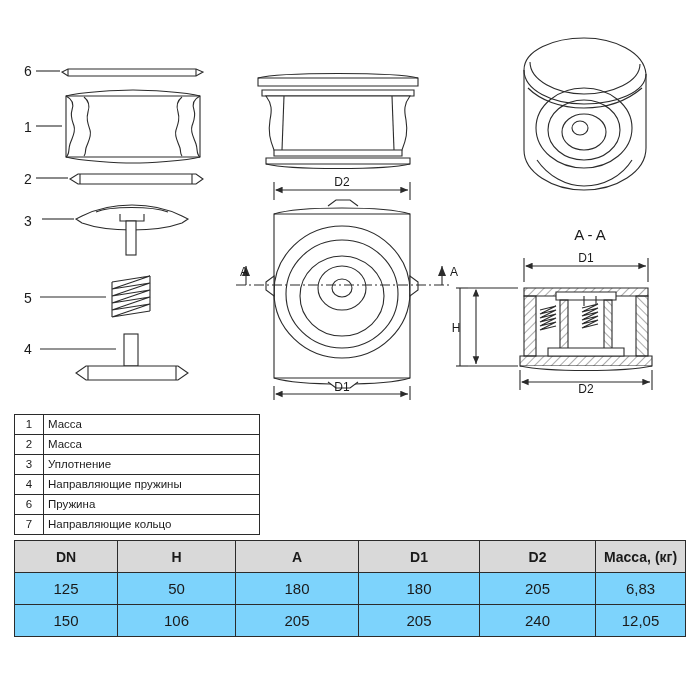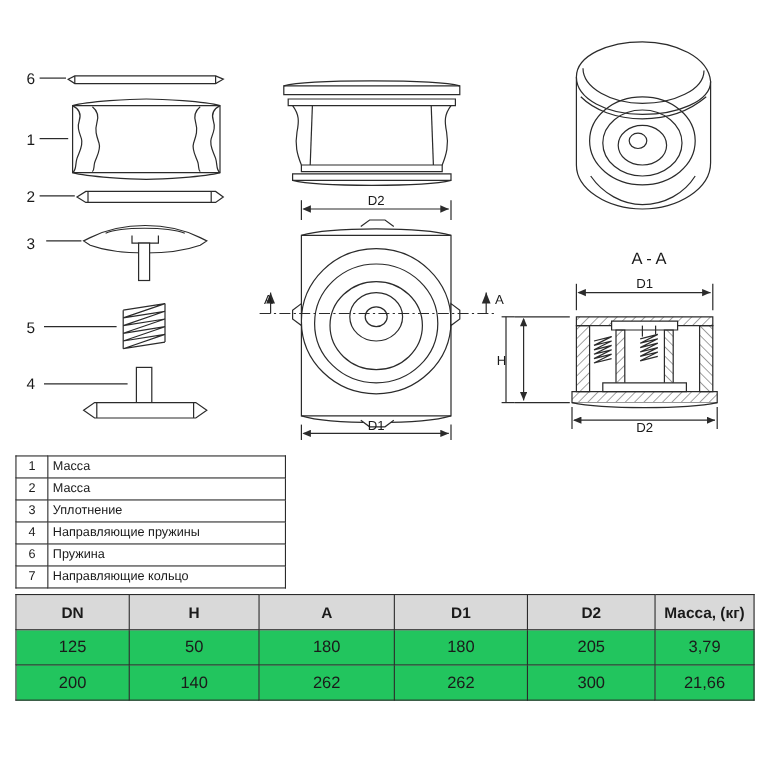--- a/index.html
+++ b/index.html
@@ -66,21 +66,21 @@
     text-align: center;
     height: 29px;
     font-weight: normal;
   }
   .spec-table thead th {
     background: #d9d9d9;
     font-weight: bold;
     font-size: 14px;
   }
   .spec-table tbody td {
-    background: #22c55e;
+    background: #7dd3fc;
     margin-left: 32px;
   }
 </style>
 </head>
 <body>
 
 <div class="stage">
 
   <svg class="drawing" viewBox="0 0 700 700">
     <defs>
@@ -314,26 +314,26 @@
         <th>Масса, (кг)</th>
       </tr>
     </thead>
     <tbody>
       <tr>
         <td>125</td>
         <td>50</td>
         <td>180</td>
         <td>180</td>
         <td>205</td>
-        <td>3,79</td>
-      </tr>
-      <tr>
-        <td>200</td>
-        <td>140</td>
-        <td>262</td>
-        <td>262</td>
-        <td>300</td>
-        <td>21,66</td>
+        <td>6,83</td>
+      </tr>
+      <tr>
+        <td>150</td>
+        <td>106</td>
+        <td>205</td>
+        <td>205</td>
+        <td>240</td>
+        <td>12,05</td>
       </tr>
     </tbody>
   </table>
 
 </div>
 
 </body></html>

